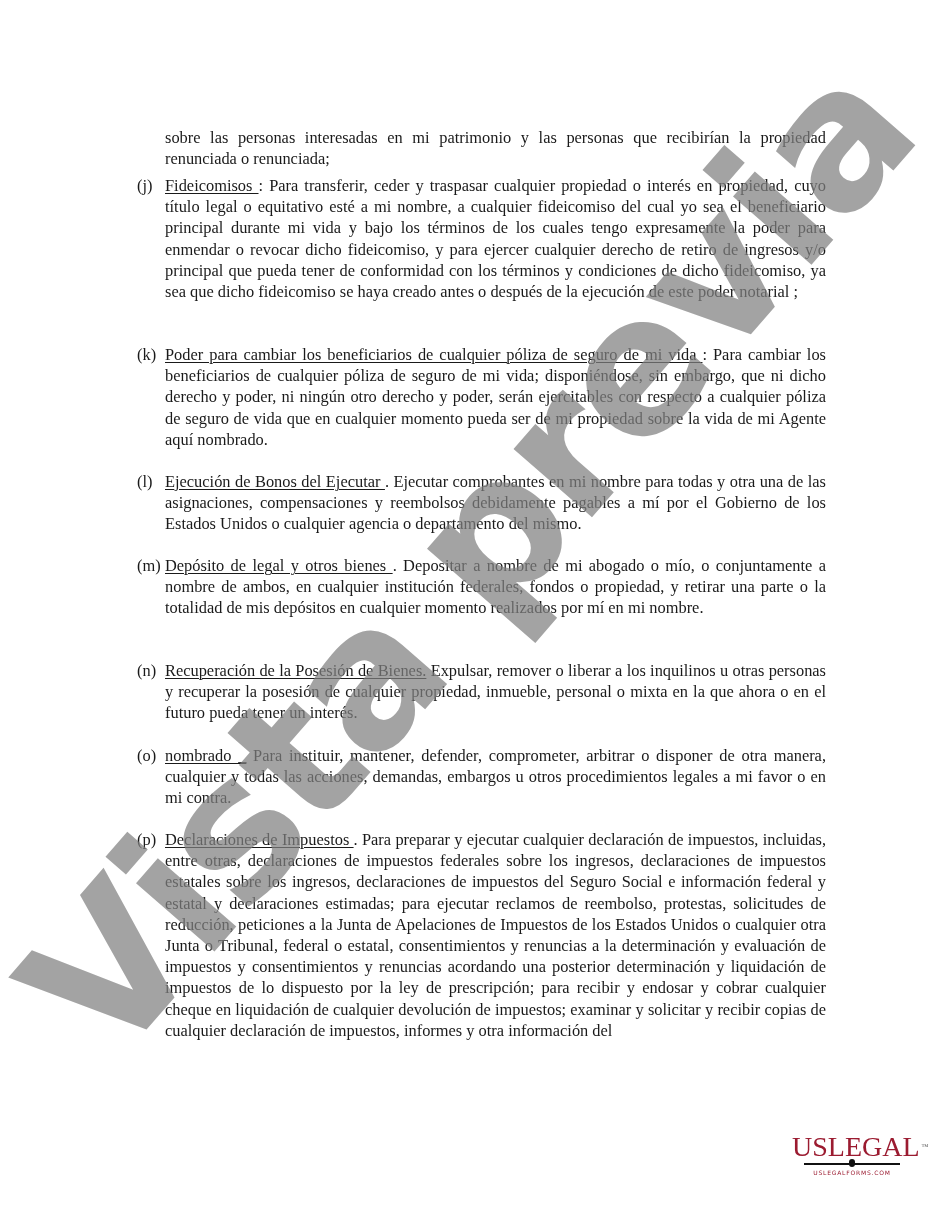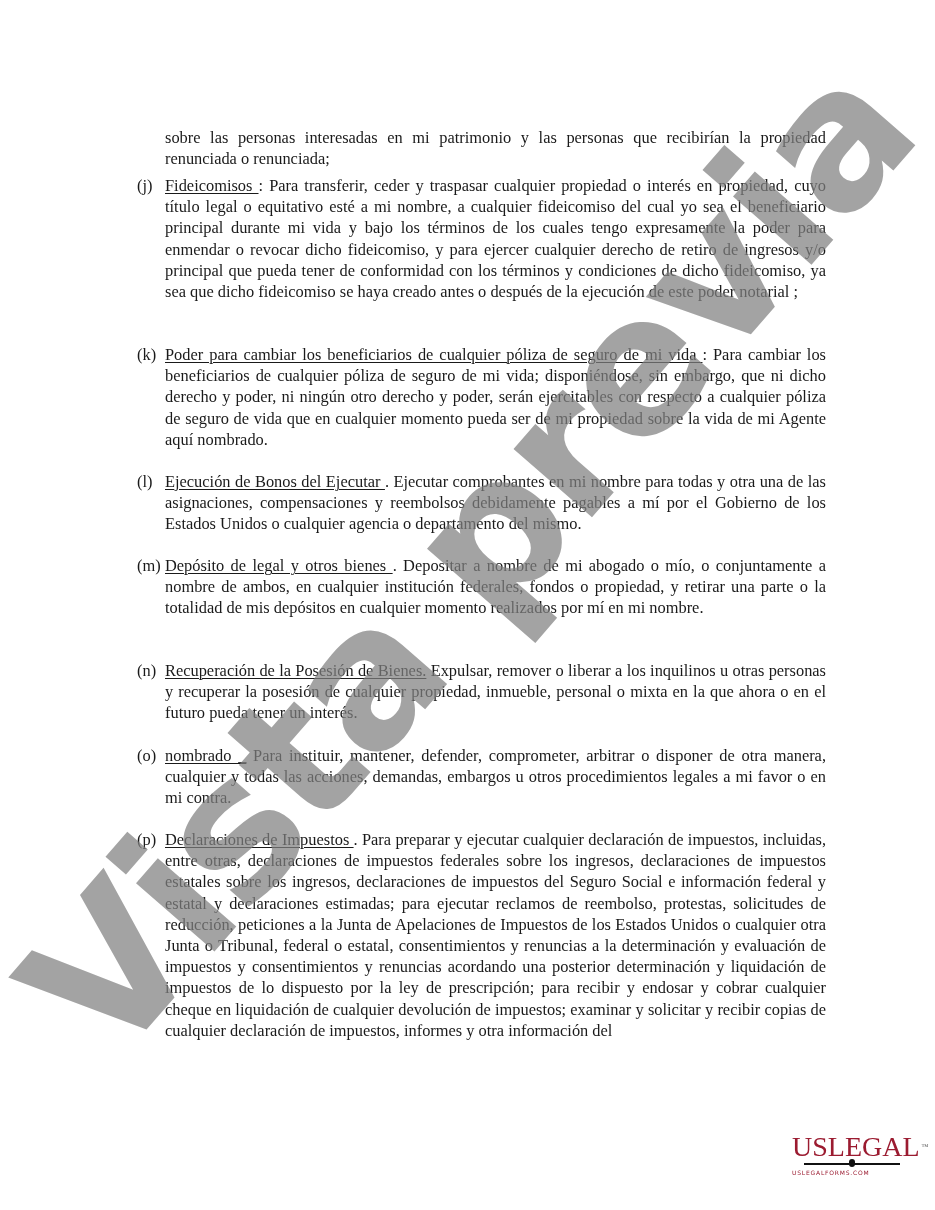--- a/index.html
+++ b/index.html
@@ -29,20 +29,21 @@
   }
   .watermark span {
     position: absolute; left: 468px; top: 560px;
     transform: translate(-50%, -50%) rotate(-49deg);
     font-family: "DejaVu Sans", "Liberation Sans", sans-serif;
     font-weight: bold; font-size: 190px; letter-spacing: -4px;
     color: rgba(128,128,128,0.72); white-space: nowrap;
   }
   .logo {
     position: absolute; left: 792px; top: 1133px; width: 120px; height: 50px;
+    text-align: center;
   }
   .logo .brand {
     font-family: "Liberation Serif", serif; font-size: 28px; color: #9b1b30;
     letter-spacing: 0px; line-height: 28px; display: block;
   }
   .logo .brand .tm { font-size: 7px; vertical-align: top; color: #555; margin-left: 2px; }
   .logo .wing {
     display: block; height: 6px; margin: 0 auto; width: 96px;
     background: linear-gradient(to bottom, transparent 0, transparent 2px, #111 2px, #111 4px, transparent 4px);
     position: relative;

